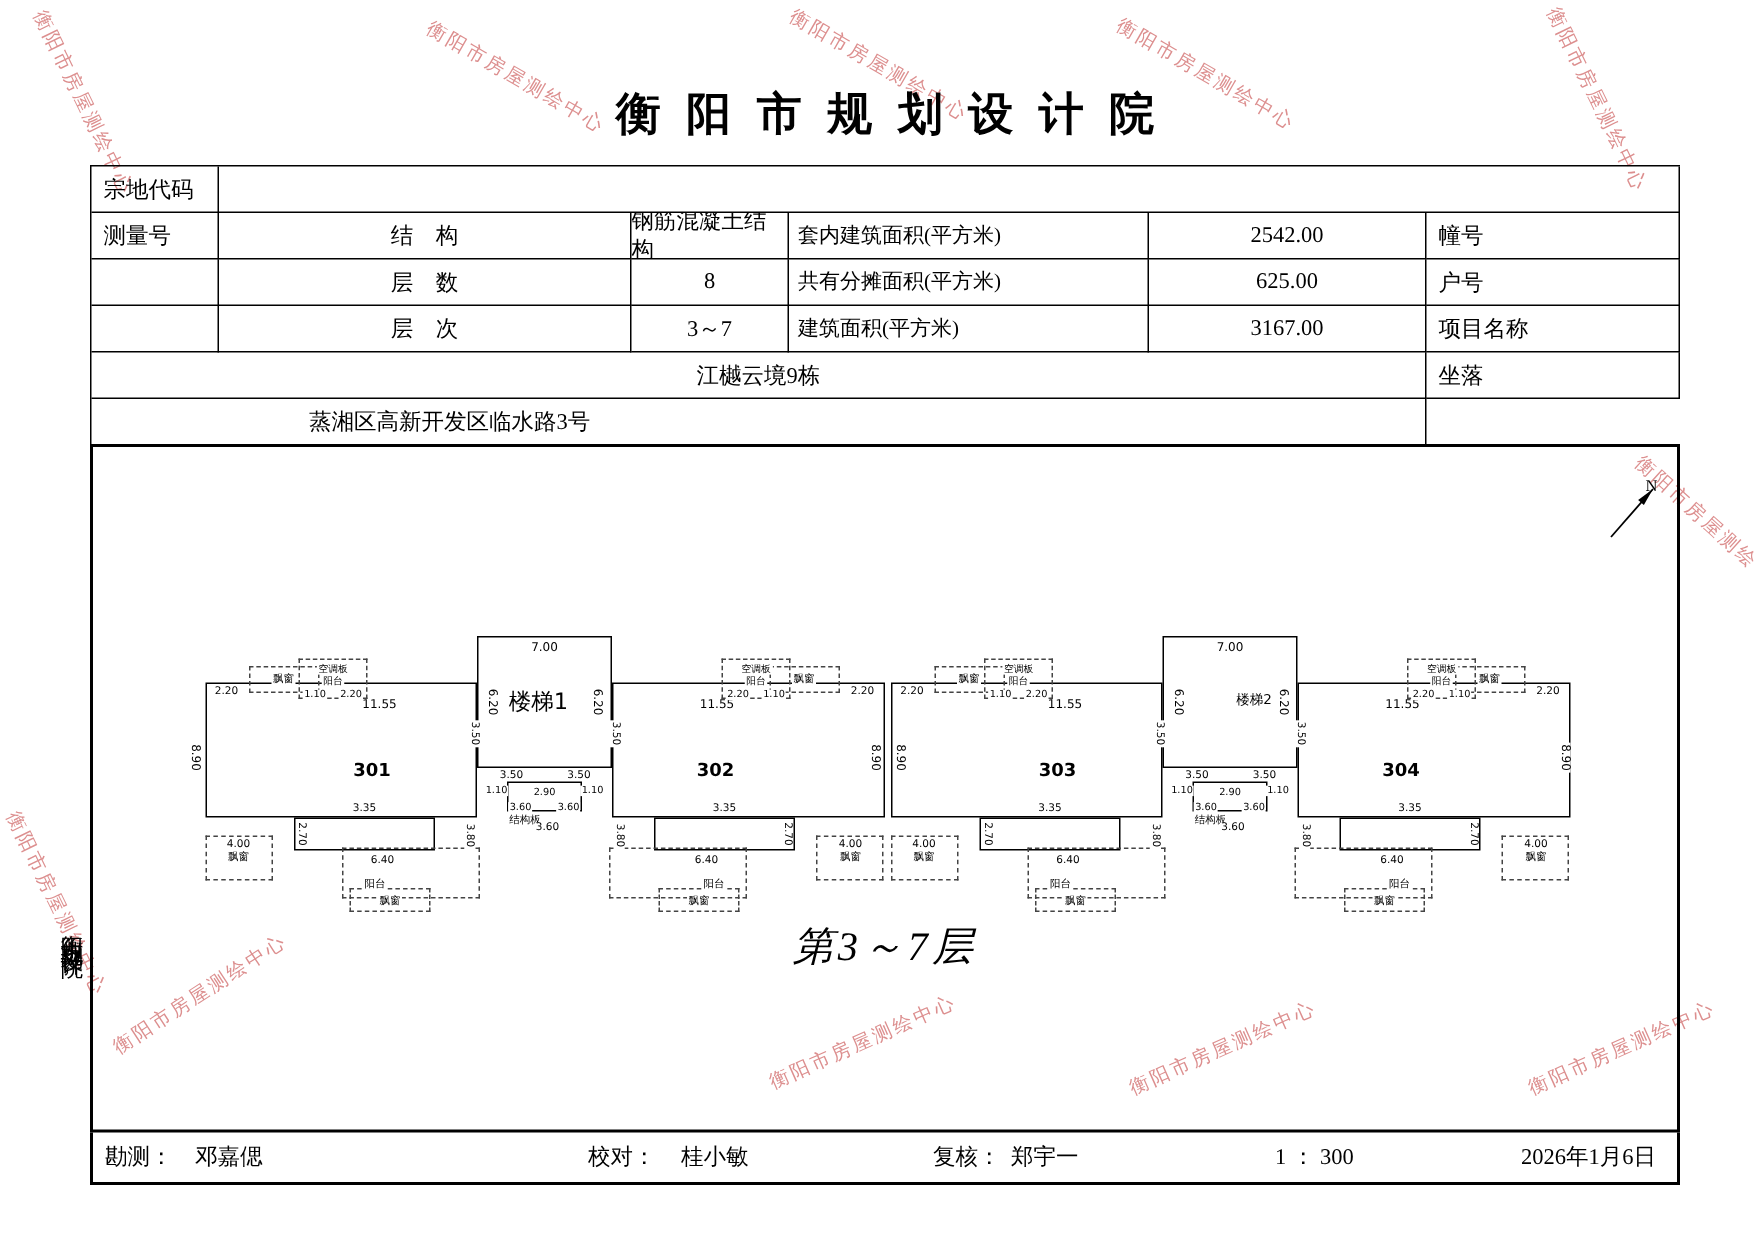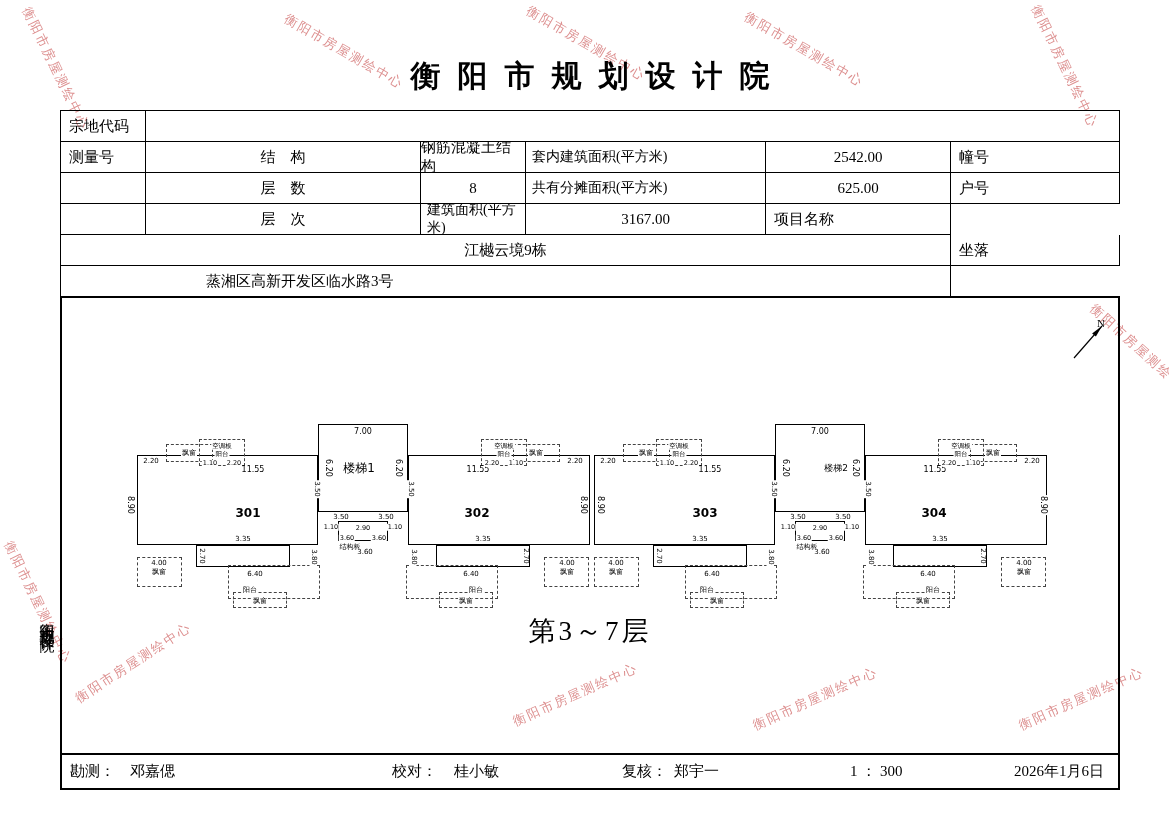--- a/index.html
+++ b/index.html
@@ -30,21 +30,21 @@
   .drawing-box { position:absolute; left:60px; top:296px; width:1060px; height:459px;
                  border:2px solid #000; background:transparent; }
 
   .plan-rect { position:absolute; }
   .plan-rect.solid  { border:1px solid #000; }
   .plan-rect.dashed { border:1px dashed #444; }
   .plan-label { position:absolute; background:#fff; white-space:nowrap; line-height:1;
                 padding:0 1px; font-family:"DejaVu Sans", sans-serif; }
 
   .caption { position:absolute; left:60px; width:1060px; top:613px; text-align:center;
-             font-size:27px; letter-spacing:3px; }
+             font-size:27px; letter-spacing:3px;font-style:italic; }
 
   .institute-vertical { position:absolute; left:37px; top:611px; height:150px;
                         writing-mode:vertical-rl; font-size:15px; letter-spacing:2px; }
 
   .footer-strip { position:absolute; left:60px; top:755px; width:1060px; height:35px;
                   border:2px solid #000; border-top:none; font-size:15px;padding-left:18px; }
   .footer-strip span { position:absolute; top:7px; white-space:nowrap; }
   .f-survey-l { left:8px; }   .f-survey-v { left:68px; }
   .f-check-l  { left:330px; } .f-check-v  { left:392px; }
   .f-review-l { left:560px; } .f-review-v { left:612px; }
@@ -84,20 +84,21 @@
   <div class="cell lbl">幢号</div>
   <div class="cell ctr"></div>
   <div class="cell ctr">层　数</div>
   <div class="cell ctr">8</div>
   <div class="cell area">共有分摊面积(平方米)</div>
   <div class="cell ctr">625.00</div>
 
   <div class="cell lbl">户号</div>
   <div class="cell ctr"></div>
   <div class="cell ctr">层　次</div>
+  <div class="cell ctr">3～7</div>
   <div class="cell area">建筑面积(平方米)</div>
   <div class="cell ctr">3167.00</div>
 
   <div class="cell lbl">项目名称</div>
   <div class="cell span5 ctr">江樾云境9栋</div>
 
   <div class="cell lbl">坐落</div>
   <div class="cell span5 loc">蒸湘区高新开发区临水路3号</div>
 </div>
 
@@ -121,21 +122,21 @@
     <div class="plan-rect dashed" style="left: 137px; top: 557px; width: 45px; height: 30px;"></div>
     <div class="plan-rect dashed" style="left: 544px; top: 557px; width: 45px; height: 30px;"></div>
     <div class="plan-rect dashed" style="left: 233px; top: 592px; width: 54px; height: 16px;"></div>
     <div class="plan-rect dashed" style="left: 439px; top: 592px; width: 54px; height: 16px;"></div>
     <div class="plan-rect dashed" style="left: 166px; top: 444px; width: 47px; height: 18px;"></div>
     <div class="plan-rect dashed" style="left: 513px; top: 444px; width: 47px; height: 18px;"></div>
     <div class="plan-rect dashed" style="left: 199px; top: 439px; width: 46px; height: 27px;"></div>
     <div class="plan-rect dashed" style="left: 481px; top: 439px; width: 46px; height: 27px;"></div>
     <div class="plan-label" style="left: 248px; top: 513px; font-size: 12px; font-weight: bold; transform: translate(-50%, -50%);">301</div>
     <div class="plan-label" style="left: 477px; top: 513px; font-size: 12px; font-weight: bold; transform: translate(-50%, -50%);">302</div>
-    <div class="plan-label" style="left: 359px; top: 468px; font-size: 12px; transform: translate(-50%, -50%);">楼梯1</div>
+    <div class="plan-label" style="left: 359px; top: 468px; font-size: 15px; transform: translate(-50%, -50%);">楼梯1</div>
     <div class="plan-label" style="left: 363px; top: 432px; font-size: 8px; transform: translate(-50%, -50%);">7.00</div>
     <div class="plan-label" style="left: 328px; top: 468px; font-size: 8px; transform: translate(-50%, -50%) rotate(90deg);">6.20</div>
     <div class="plan-label" style="left: 398px; top: 468px; font-size: 8px; transform: translate(-50%, -50%) rotate(90deg);">6.20</div>
     <div class="plan-label" style="left: 253px; top: 470px; font-size: 8px; transform: translate(-50%, -50%);">11.55</div>
     <div class="plan-label" style="left: 478px; top: 470px; font-size: 8px; transform: translate(-50%, -50%);">11.55</div>
     <div class="plan-label" style="left: 151px; top: 461px; font-size: 7px; transform: translate(-50%, -50%);">2.20</div>
     <div class="plan-label" style="left: 575px; top: 461px; font-size: 7px; transform: translate(-50%, -50%);">2.20</div>
     <div class="plan-label" style="left: 189px; top: 453px; font-size: 7px; transform: translate(-50%, -50%);">飘窗</div>
     <div class="plan-label" style="left: 536px; top: 453px; font-size: 7px; transform: translate(-50%, -50%);">飘窗</div>
     <div class="plan-label" style="left: 222px; top: 446px; font-size: 6.5px; transform: translate(-50%, -50%);">空调板</div>

